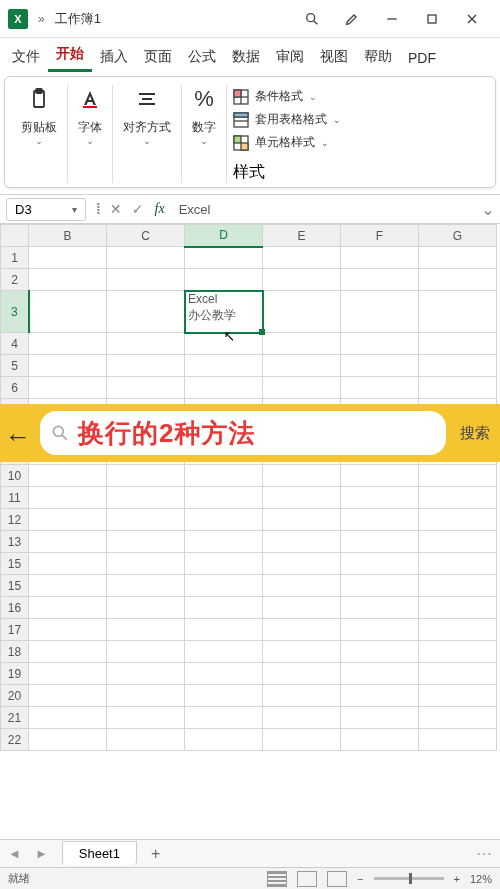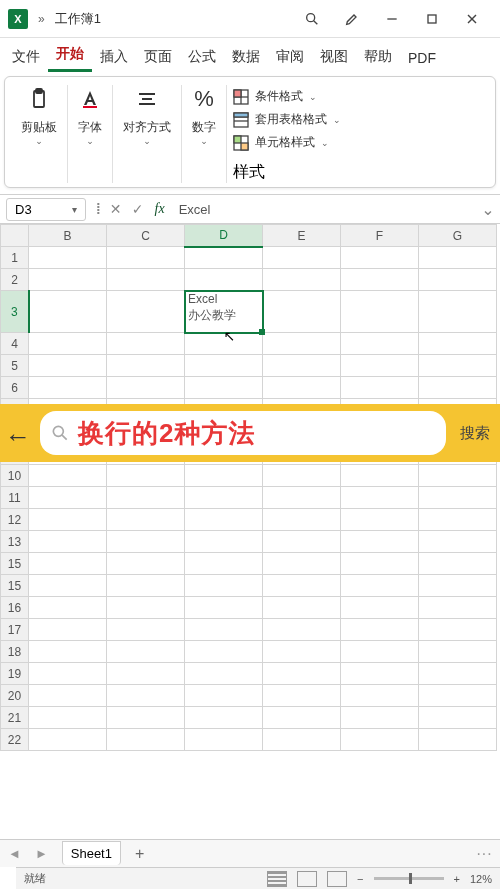--- a/index.html
+++ b/index.html
@@ -62,26 +62,26 @@
 .banner { position: absolute; left: 0; right: 0; top: 404px; height: 58px; background: #f5c431; display: flex; align-items: center; }
 .banner-back { width: 36px; text-align: center; font-size: 26px; color: #333; }
 .banner-search { flex: 1; background: #fff; border-radius: 16px; height: 44px; display: flex; align-items: center; padding: 0 10px; margin: 0 4px; }
 .banner-search svg { width: 20px; height: 20px; color: #aaa; flex-shrink: 0; }
 .banner-text { color: #e83838; font-size: 26px; font-weight: 600; margin-left: 8px; letter-spacing: 1px; }
 .banner-btn { width: 50px; text-align: center; color: #444; font-size: 15px; }
 
 
 .sheet-tabs { position: absolute; left: 0; right: 0; bottom: 22px; height: 28px; border-top: 1px solid #ccc; background: #f7f7f7; display: flex; align-items: center; padding: 0 8px; gap: 14px; }
 .sheet-nav { color: #999; font-size: 13px; }
-.sheet-tab { background: #fff; border: 1px solid #ccc; border-bottom: none; padding: 4px 8px; font-size: 13px; border-radius: 0 0 4px 4px; transform: translateY(-1px); }
+.sheet-tab { background: #fff; border: 1px solid #ccc; border-bottom: none; padding: 4px 16px; font-size: 13px; border-radius: 0 0 4px 4px; transform: translateY(-1px); }
 .sheet-add { color: #666; font-size: 16px; }
 .sheet-dots { color: #999; margin-left: auto; }
 
 
-.statusbar { position: absolute; left: 16px; right: 0; bottom: 0; height: 22px; background: #f3f3f3; border-top: 1px solid #ccc; display: flex; align-items: center; padding: 0 8px; font-size: 11px; color: #555; gap: 10px; }
+.statusbar { position: absolute; left: 0; right: 0; bottom: 0; height: 22px; background: #f3f3f3; border-top: 1px solid #ccc; display: flex; align-items: center; padding: 0 8px; font-size: 11px; color: #555; gap: 10px; }
 .statusbar .sp { flex: 1; }
 .view-btn { width: 20px; height: 16px; border: 1px solid #999; display: inline-block; }
 .view-btn.a { background: linear-gradient(#999 50%, transparent 50%); background-size: 100% 4px; }
 .zoom-slider { width: 70px; height: 3px; background: #bbb; position: relative; }
 .zoom-slider::after { content:''; position:absolute; left:50%; top:-4px; width:3px; height:11px; background:#666; }
 </style>
 </head>
 <body>
 
 <div class="titlebar">

